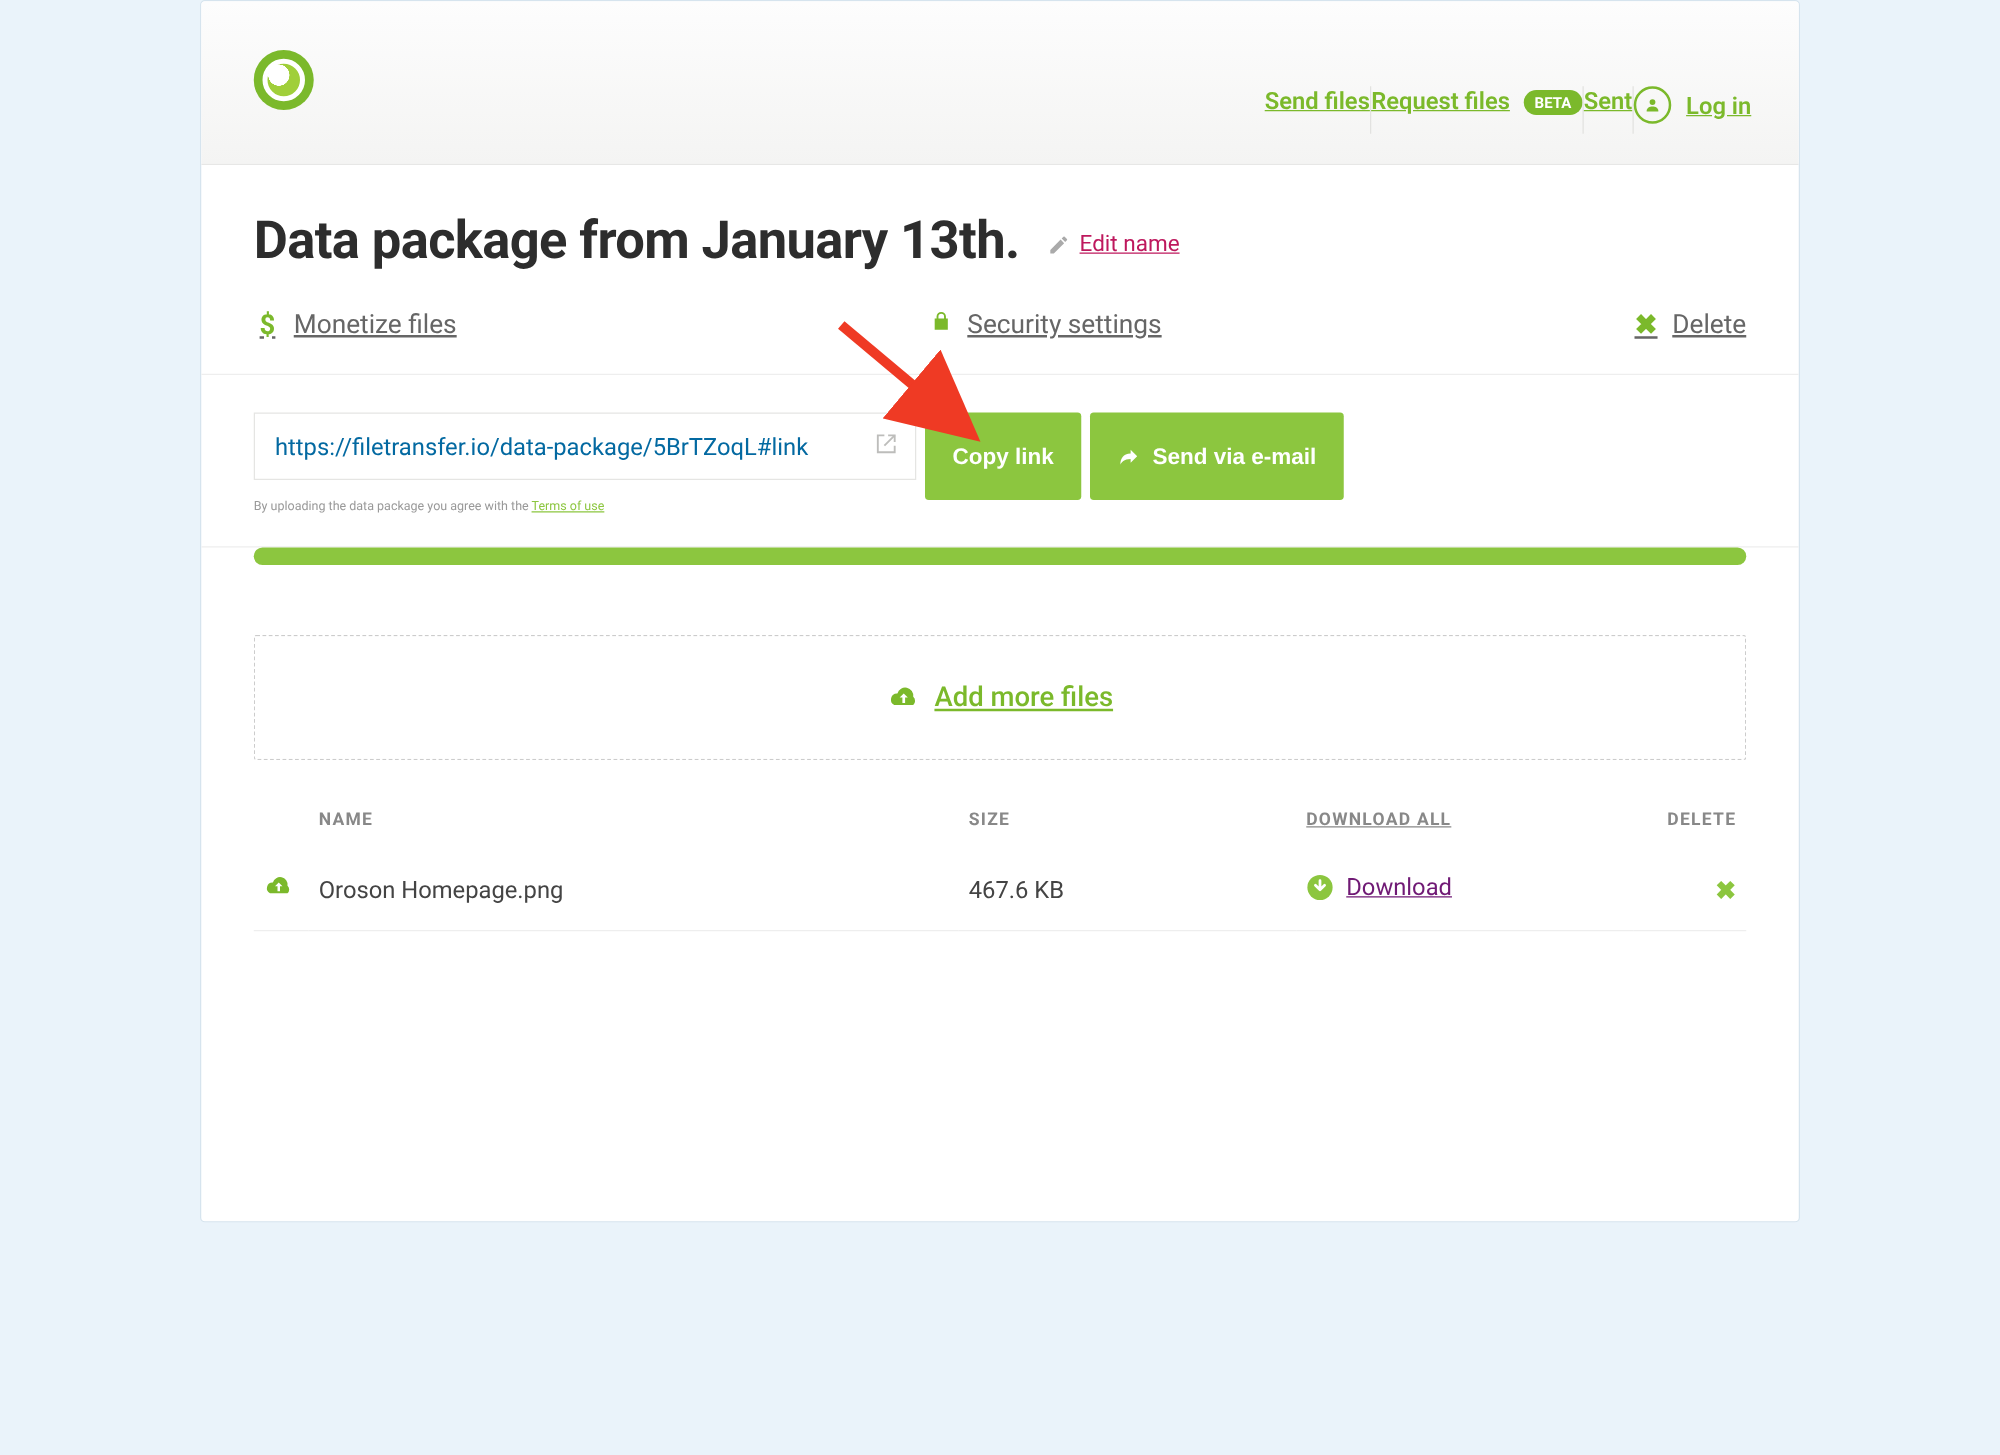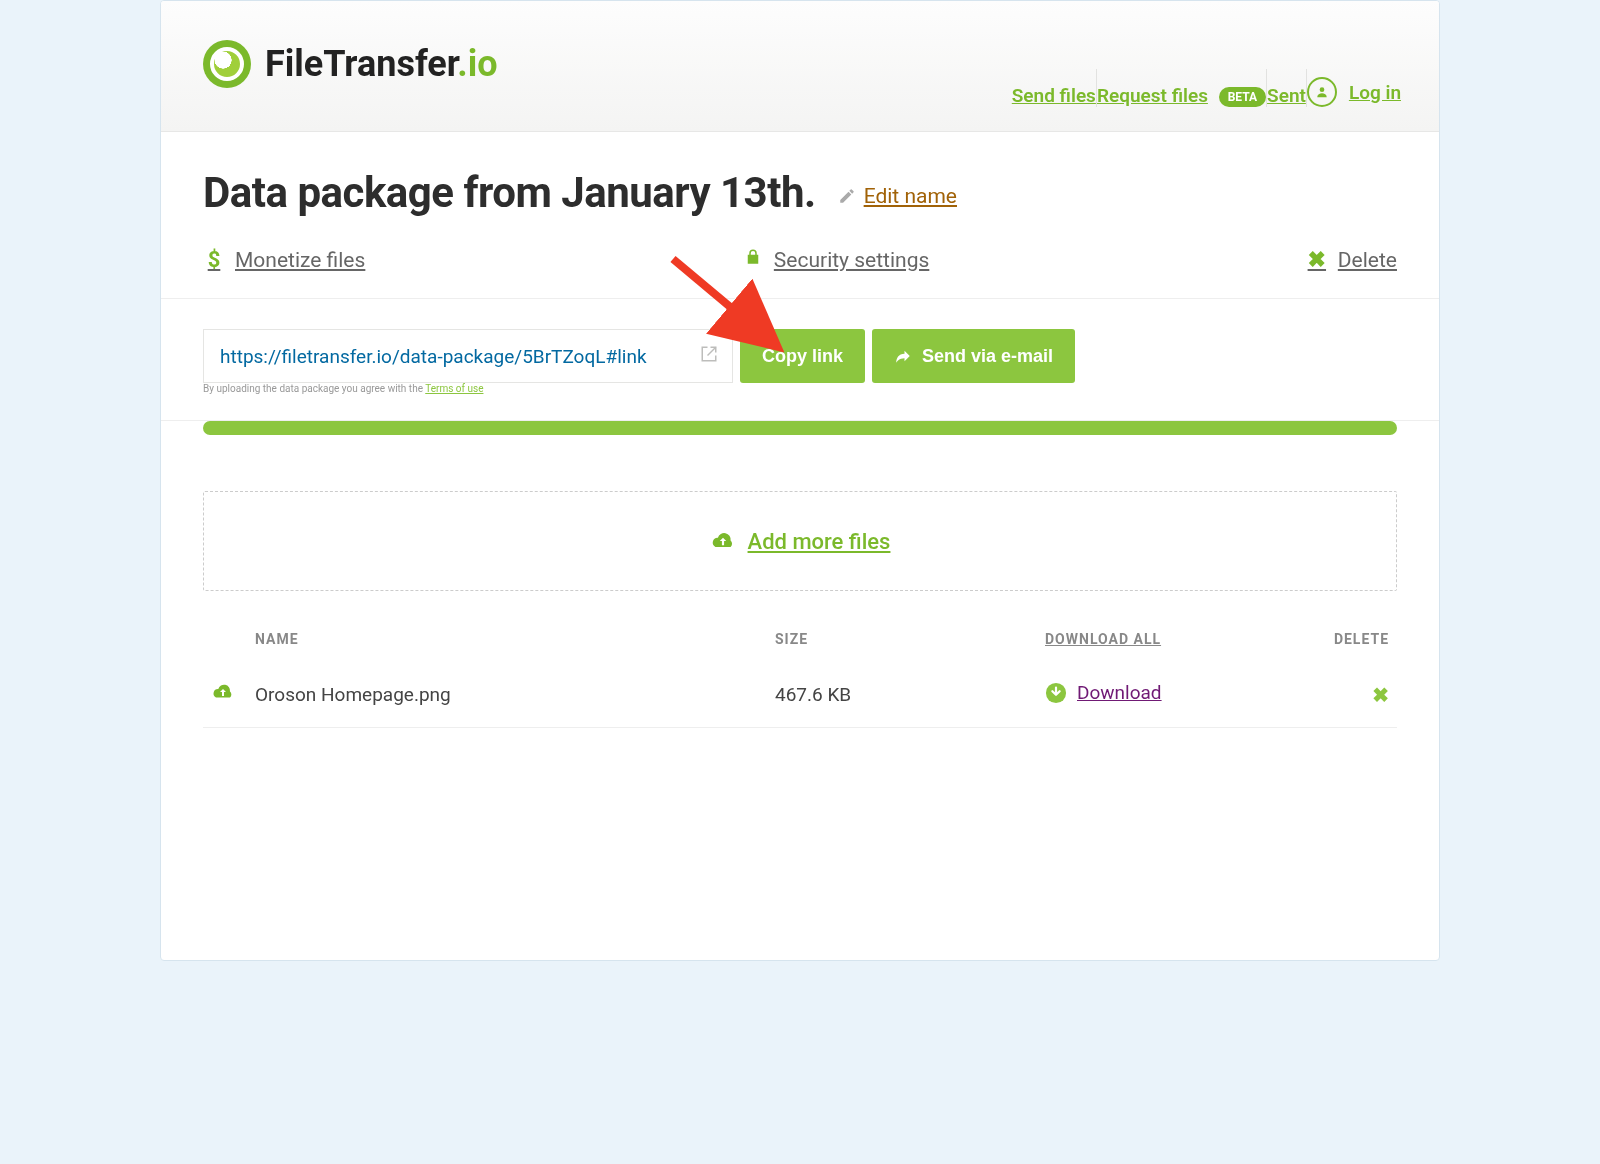--- a/index.html
+++ b/index.html
@@ -44,21 +44,21 @@
   .brand-logo::after {
     content: "";
     width: 26px; height: 26px;
     border-radius: 50%;
     background: radial-gradient(circle at 35% 35%, #fff 0 35%, transparent 36%),
                 #a0cf3a;
     border: 4px solid #fff;
   }
   .nav {
     display: flex;
-    align-items: flex-end;
+    align-items: flex-start;
     font-size: 19px;
     font-weight: 600;
     margin-top: 48px;
   }
   .nav .navlink {
     color: #7bb92b;
     text-decoration: underline;
     cursor: pointer;
   }
   .nav .sep {
@@ -81,21 +81,21 @@
   }
   .user-circle svg { width: 14px; height: 14px; }
 
   .content { padding: 36px 42px 2px; }
 
   
   .title-row { display: flex; align-items: center; gap: 22px; margin-bottom: 26px; }
   .page-title { font-size: 42px; font-weight: 700; color: #2d2d2d; letter-spacing: -0.5px; }
   .edit-name {
     display: inline-flex; align-items: center; gap: 8px;
-    color: #a16207; font-size: 21px; text-decoration: underline; cursor: pointer;
+    color: #be185d; font-size: 18px; text-decoration: underline; cursor: pointer;
     margin-top: 6px;
   }
   .edit-name svg { width: 18px; height: 18px; }
 
   
   .actions-row {
     display: flex; justify-content: space-between; align-items: center;
     padding: 4px 0 26px;
   }
   .action-link {
@@ -119,21 +119,21 @@
     padding: 0 14px 0 16px;
     height: 54px;
     font-size: 19px;
     color: #0369a1;
   }
   .url-box .open-icon { color: #bdbdbb; }
   .btn {
     background: #8cc63f;
     color: #fff;
     border: none;
-    height: 54px;
+    height: 70px;
     padding: 0 22px;
     font-size: 18px;
     font-weight: 600;
     display: inline-flex; align-items: center; gap: 10px;
     cursor: pointer;
     border-radius: 3px;
   }
   .btn svg { width: 18px; height: 18px; }
   .terms-line { font-size: 10px; color: #999; }
   .terms-line a { color: #8cc63f; text-decoration: underline; }
@@ -191,23 +191,20 @@
   .bottom-space { height: 230px; }
 </style>
 </head>
 <body>
 
 <div class="window">
 
   <div class="header">
     <div class="brand">
       <span class="brand-logo"></span>
-      <span>
-        <span>FileTransfer</span><span class="io">.io</span>
-      </span>
     </div>
     <div class="nav">
       <span class="navlink">Send files</span>
       <span class="sep"></span>
       <span>
         <span class="navlink">Request files</span>
         <span class="badge">BETA</span>
       </span>
       <span class="sep"></span>
       <span class="navlink">Sent</span>

